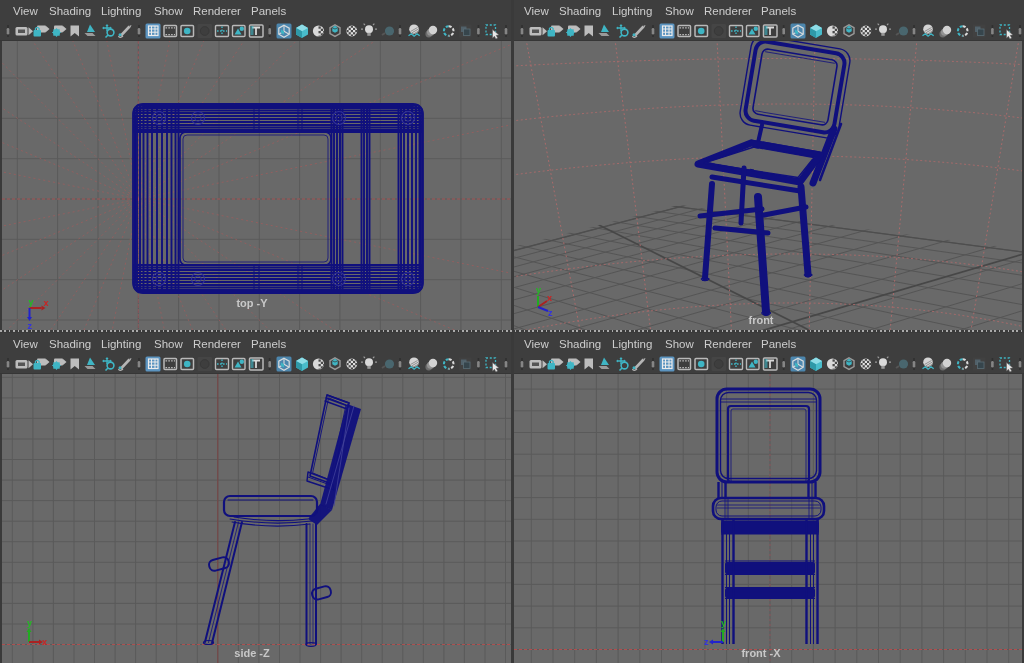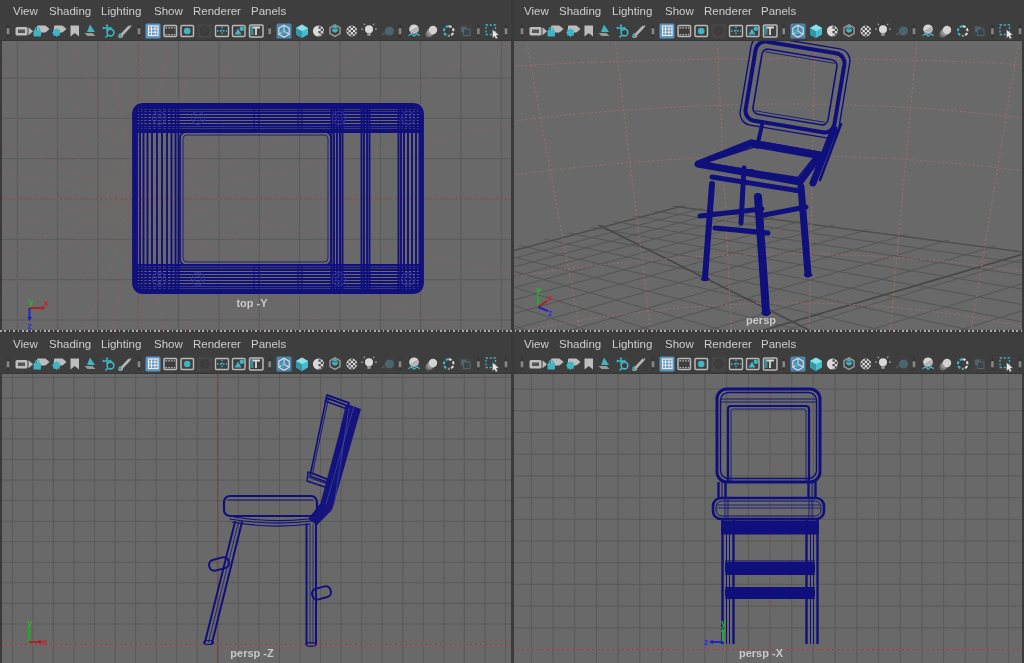--- a/index.html
+++ b/index.html
@@ -232,21 +232,21 @@
           <ellipse cx="252" cy="272" rx="4.5" ry="2" stroke-width="1"></ellipse>
           <ellipse cx="294" cy="234" rx="4" ry="1.8" stroke-width="1"></ellipse>
         </g>
         <path d="M24.0 266.0L24.0 255.0" stroke="#22aa22" stroke-width="2" fill="none"></path>
         <path d="M24.0 266.0L33.0 260.0" stroke="#aa2222" stroke-width="2" fill="none"></path>
         <path d="M24.0 266.0L34.0 270.0" stroke="#2222cc" stroke-width="2" fill="none"></path>
         <text x="22" y="252" font-size="9" font-weight="bold" fill="#22bb22">y</text>
         <text x="33" y="260" font-size="9" font-weight="bold" fill="#cc2222">x</text>
         <text x="34" y="275" font-size="9" font-weight="bold" fill="#3333dd">z</text>
       </svg>
-      <div class="lbl" style="left:187px;top:273px">persp</div>
+      <div class="lbl" style="left:187px;top:273px">front</div>
     </div>
   </div>
 <div class="panel" style="left:0px;top:333px;width:511px;height:330px">
     <div class="menu">
       <span style="left:13px">View</span>
       <span style="left:49px">Shading</span>
       <span style="left:101px">Lighting</span>
       <span style="left:154px">Show</span>
       <span style="left:193px">Renderer</span>
       <span style="left:251px">Panels</span>
@@ -286,21 +286,21 @@
             <rect x="310" y="213.5" width="19" height="11" rx="5" stroke-width="2"></rect>
           </g>
         </g>
         <path d="M27.0 268.0L27.0 258.0" stroke="#22aa22" stroke-width="2" fill="none"></path>
         <path d="M24.5 258l2.5 -4l2.5 4z" fill="#22aa22"></path>
         <path d="M27.0 268.0L37.0 268.0" stroke="#aa2222" stroke-width="2" fill="none"></path>
         <path d="M37 265.5l4 2.5l-4 2.5z" fill="#aa2222"></path>
         <text x="25" y="252" font-size="9" font-weight="bold" fill="#22bb22">y</text>
         <text x="40" y="271" font-size="9" font-weight="bold" fill="#cc2222">x</text>
       </svg>
-      <div class="lbl" style="left:190px;top:273px">persp -Z</div>
+      <div class="lbl" style="left:190px;top:273px">side -Z</div>
     </div>
   </div>
 <div class="panel" style="left:514px;top:333px;width:510px;height:330px">
     <div class="menu">
       <span style="left:10px">View</span>
       <span style="left:45px">Shading</span>
       <span style="left:98px">Lighting</span>
       <span style="left:151px">Show</span>
       <span style="left:190px">Renderer</span>
       <span style="left:247px">Panels</span>
@@ -337,16 +337,16 @@
           <path d="M207 147H305M207 160H305M211 187H301M211 200.5H301M211 213.5H301M211 224.5H301" stroke-width="1.2"></path>
           <path d="M211 191H301M211 196H301M211 218H301" stroke-width="0.7" opacity="0.7"></path>
         </g>
         <path d="M209.0 268.0L209.0 258.0" stroke="#22aa22" stroke-width="2" fill="none"></path>
         <path d="M206.5 258l2.5 -4l2.5 4z" fill="#22aa22"></path>
         <path d="M209.0 268.0L199.0 268.0" stroke="#2222cc" stroke-width="2" fill="none"></path>
         <path d="M199 265.5l-4 2.5l4 2.5z" fill="#2222cc"></path>
         <text x="207" y="252" font-size="9" font-weight="bold" fill="#22bb22">y</text>
         <text x="190" y="271" font-size="9" font-weight="bold" fill="#3333dd">z</text>
       </svg>
-      <div class="lbl" style="left:187px;top:273px">persp -X</div>
+      <div class="lbl" style="left:187px;top:273px">front -X</div>
     </div>
   </div>
 <div class="vsep"></div>
 <div class="hsep"></div>
 </body></html>

